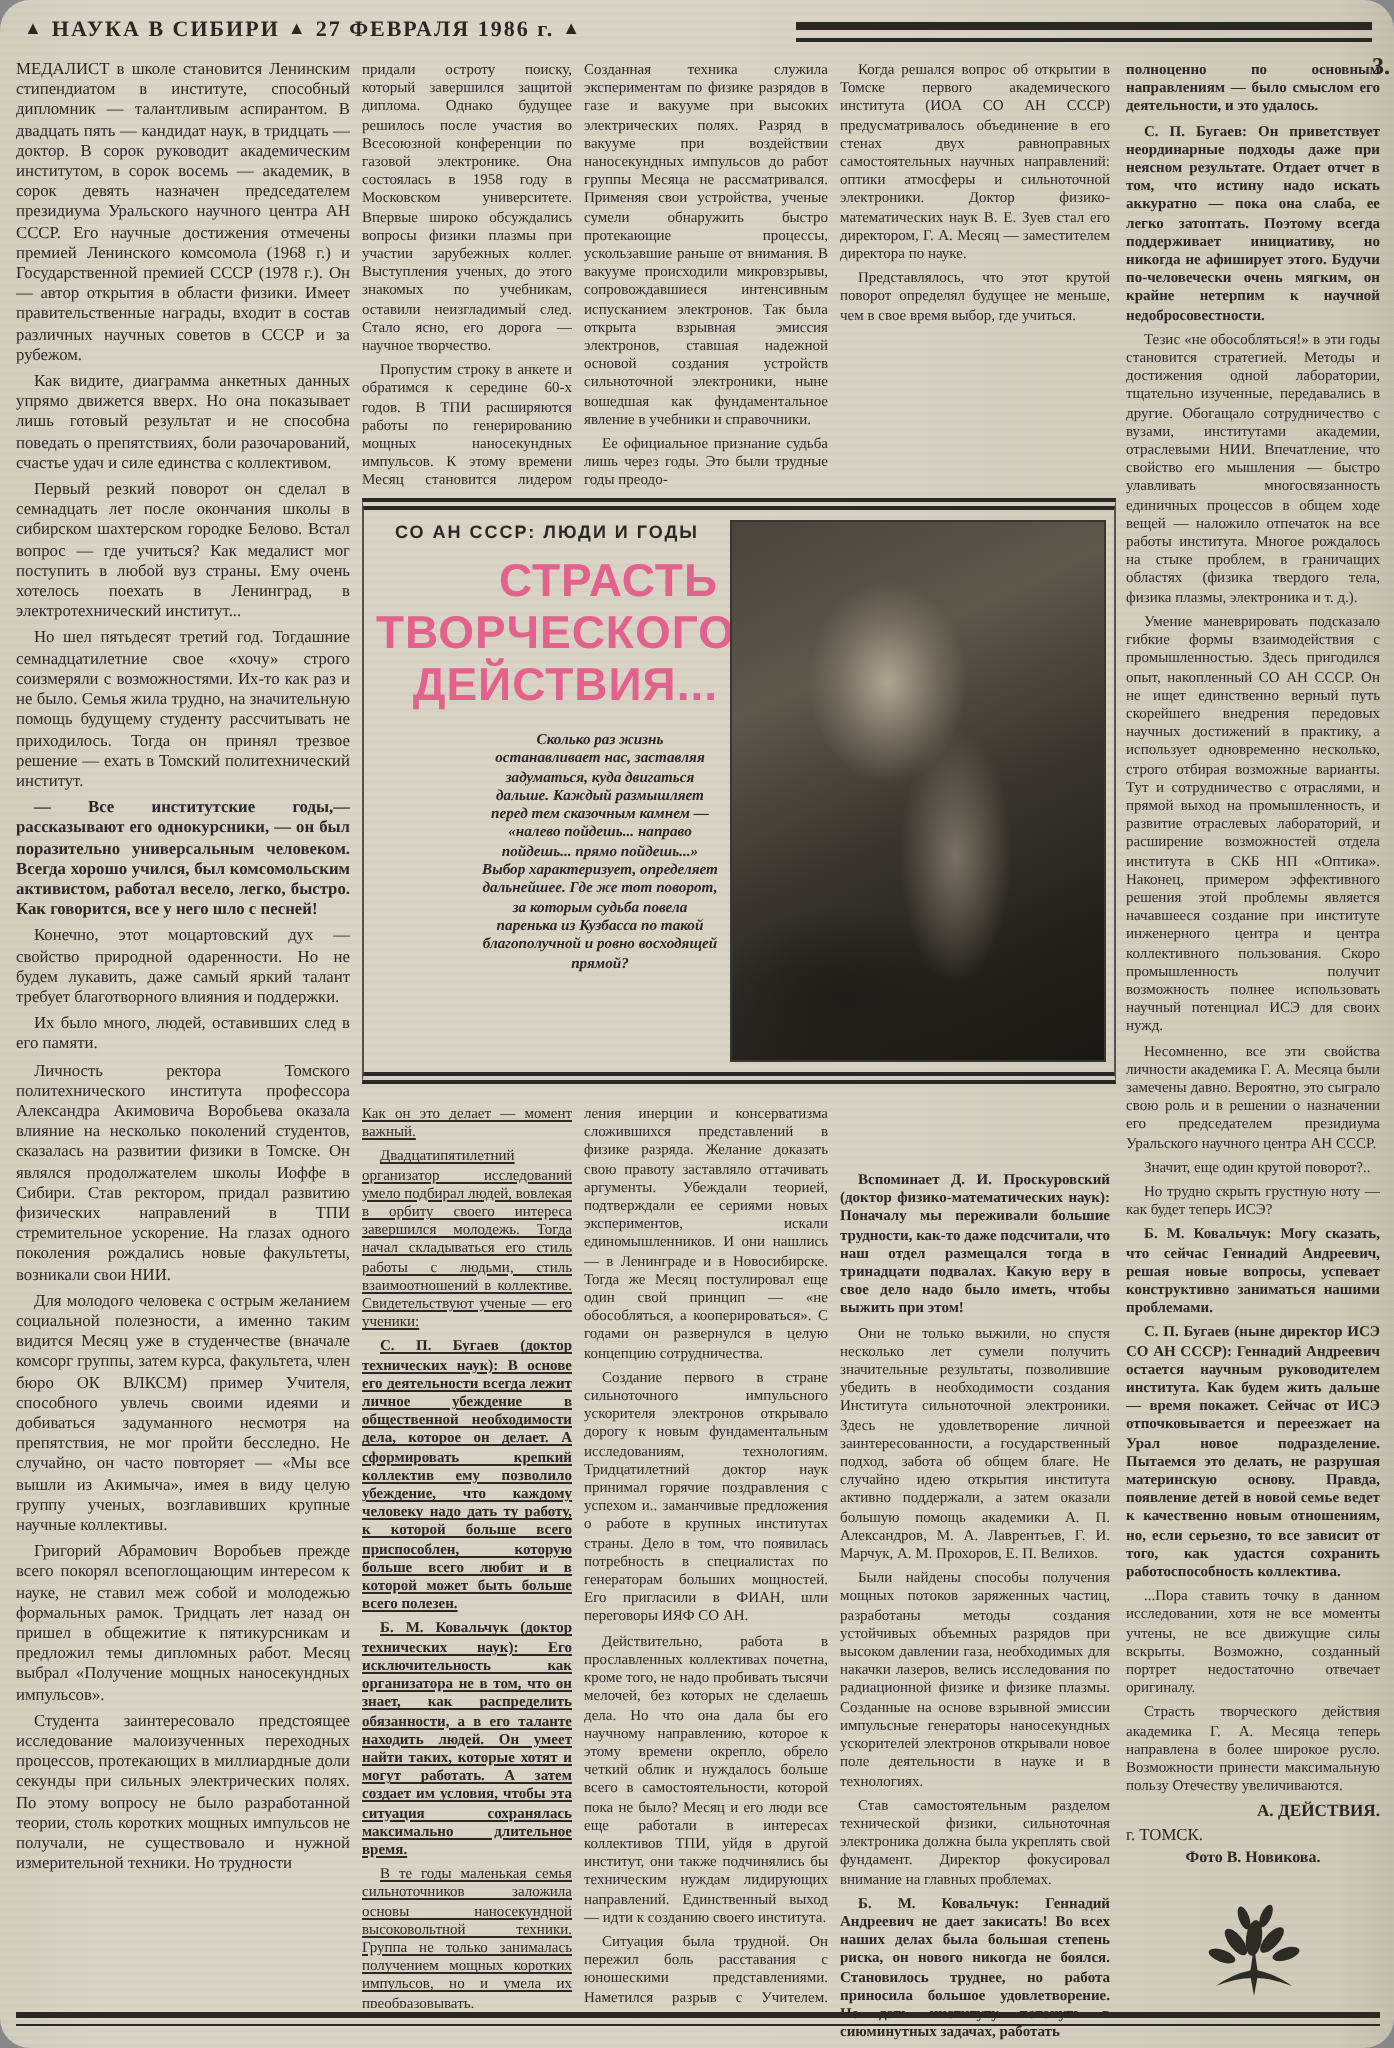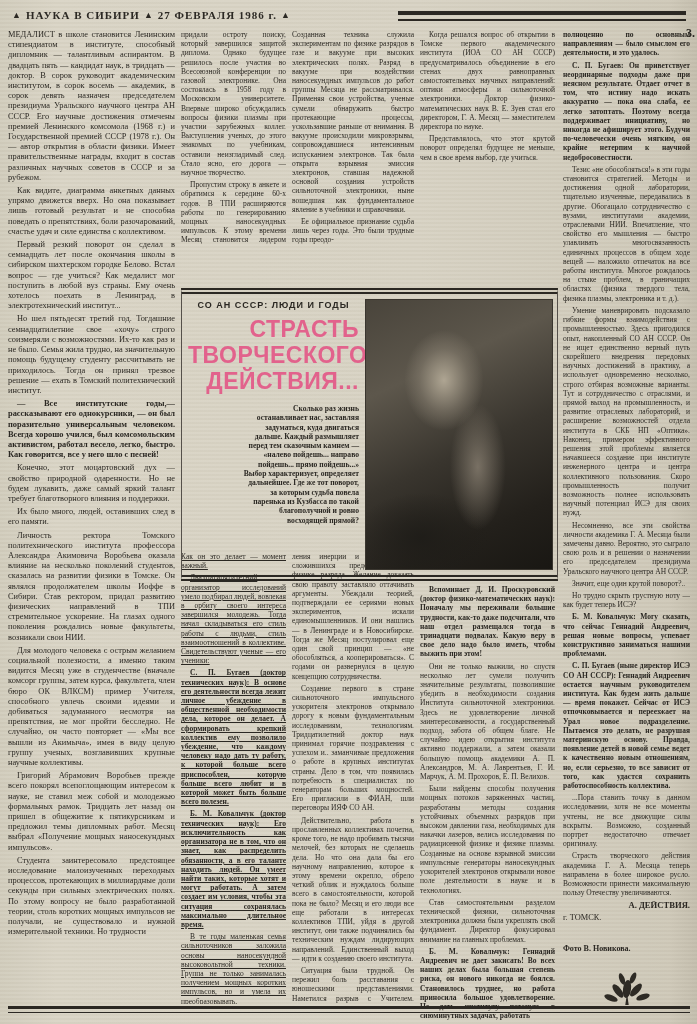--- a/index.html
+++ b/index.html
@@ -3,20 +3,21 @@
 <meta charset="utf-8">
 <style>
   html,body{margin:0;padding:0;background:#888;}
   .page{position:relative;width:697px;height:1024px;margin:0 auto;
     background:
       repeating-linear-gradient(0deg, rgba(120,110,90,.045) 0 2px, rgba(255,255,255,.03) 2px 4px),
       linear-gradient(90deg,#d2cdbd 0%,#dad5c6 8%,#d8d3c4 60%,#cfc9b9 96%,#c4beae 100%);
     overflow:hidden;
     font-family:"Liberation Serif",serif;
     color:#2b2823;
+    border-radius:15px;
   }
   
   .masthead{position:absolute;left:8px;top:8px;width:682px;height:18px;}
   .masthead .mh-text{position:absolute;left:0;top:1px;font-family:"Liberation Serif",serif;
     font-weight:bold;font-size:11px;letter-spacing:1px;white-space:nowrap;}
   .tri{font-size:9px;position:relative;top:-1px;padding:0 4px;}
   .mh-rule{position:absolute;left:390px;right:4px;top:3px;height:4px;
     border-top:4px solid #2b2823;border-bottom:2px solid #2b2823;}
   .page-num{position:absolute;right:2px;top:26px;font-weight:bold;font-size:12px;}
   
@@ -30,39 +31,39 @@
   .c3a{left:292px;top:30px;width:122px;height:217px;}
   .c4a{left:420px;top:30px;width:135px;height:217px;}
   .c5 {left:563px;top:30px;width:127px;height:975px;}
   .c2b{left:181px;top:552px;width:105px;height:452px;text-decoration:underline;}
   .c3b{left:292px;top:552px;width:122px;height:452px;}
   .c4b{left:420px;top:552px;width:135px;height:452px;margin-top:33px;}
   
   .feature{position:absolute;left:181px;top:249px;width:377px;height:293px;
     border-top:6px double #2b2823;border-bottom:6px double #2b2823;
     border-left:1px solid #55504a;border-right:1px solid #55504a;
-    box-sizing:border-box;display:flex;padding:3px 4px;margin-top:39px;}
+    box-sizing:border-box;display:flex;padding:3px 4px;}
   .feat-left{flex:1 1 auto;display:flex;flex-direction:column;padding:1px 6px 2px 2px;min-width:0;}
   .kicker{font-family:"Liberation Sans",sans-serif;font-weight:bold;font-size:9px;
     letter-spacing:1px;text-align:center;margin:2px 0 6px 0;white-space:nowrap;}
   .feat-title{font-family:"Liberation Sans",sans-serif;font-weight:bold;
     font-size:23px;line-height:26px;letter-spacing:.5px;}
-  .lede{margin-top:10px;margin-left:auto;width:118px;text-align:right;
-    font-weight:bold;font-size:7.6px;line-height:9.3px;}
+  .lede{margin-top:10px;margin-left:auto;width:118px;text-align:center;
+    font-weight:bold;font-style:italic;font-size:7.6px;line-height:9.3px;}
   .photo{flex:0 0 188px;height:271px;align-self:flex-start;margin-top:2px;
     background:
       radial-gradient(ellipse 55px 70px at 42% 30%, rgba(190,180,160,.85) 0%, rgba(130,122,108,.6) 45%, rgba(0,0,0,0) 72%),
       radial-gradient(ellipse 40px 90px at 60% 62%, rgba(150,140,125,.7) 0%, rgba(0,0,0,0) 70%),
       radial-gradient(ellipse 90px 60px at 30% 88%, rgba(30,28,24,.9) 0%, rgba(0,0,0,0) 75%),
       linear-gradient(155deg,#49443b 0%,#5d574c 28%,#39352e 55%,#23201b 80%,#191713 100%);
     box-shadow:inset 0 0 0 1px #3a362f;}
   
   .sig-name{text-align:right;font-weight:bold;font-size:8.6px;margin-top:4px;}
   .sig-city{text-align:left;font-size:8.4px;margin-top:2px;}
-  .sig-photo{text-align:left;font-weight:bold;font-size:8px;margin-top:22px;}
+  .sig-photo{text-align:center;font-weight:bold;font-size:8px;margin-top:2px;}
   .ornament{display:block;margin:14px auto 0 auto;}
   .bottom-rule{position:absolute;left:8px;right:7px;top:1006px;height:3px;
     border-top:3px solid #2b2823;border-bottom:1px solid #2b2823;}
 </style>
 </head>
 <body>
 
 <div class="page">
 
   <div class="masthead">

